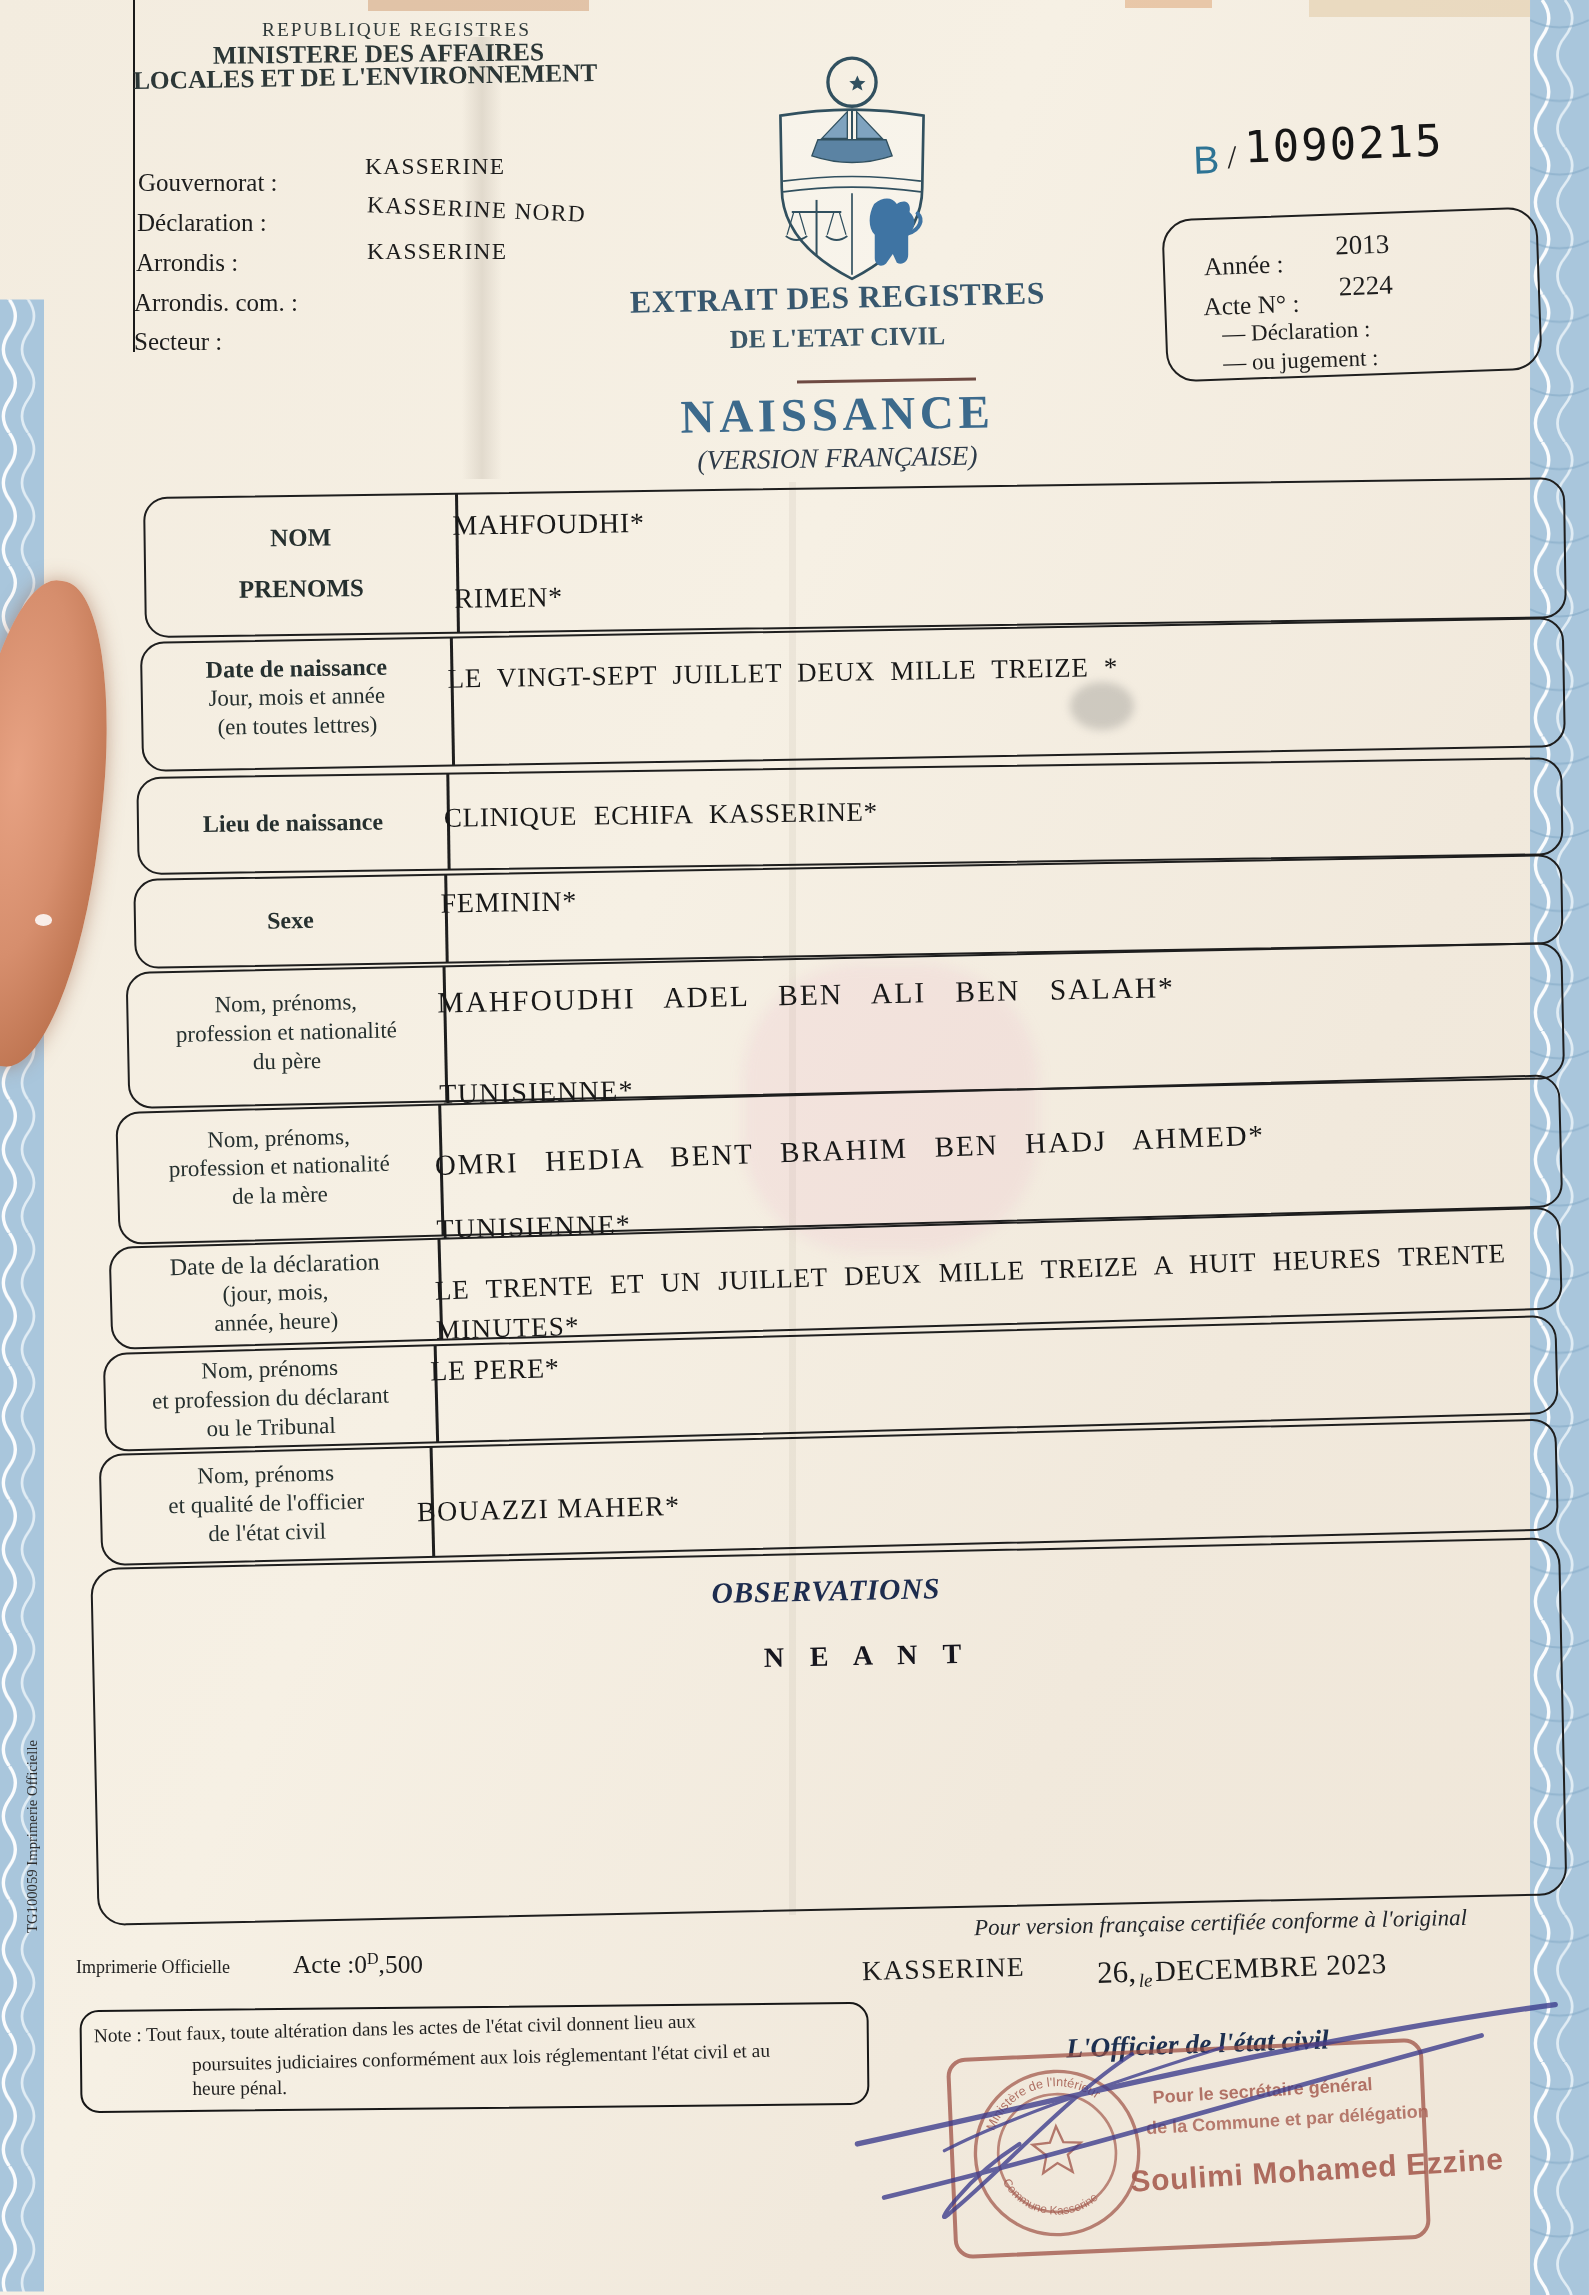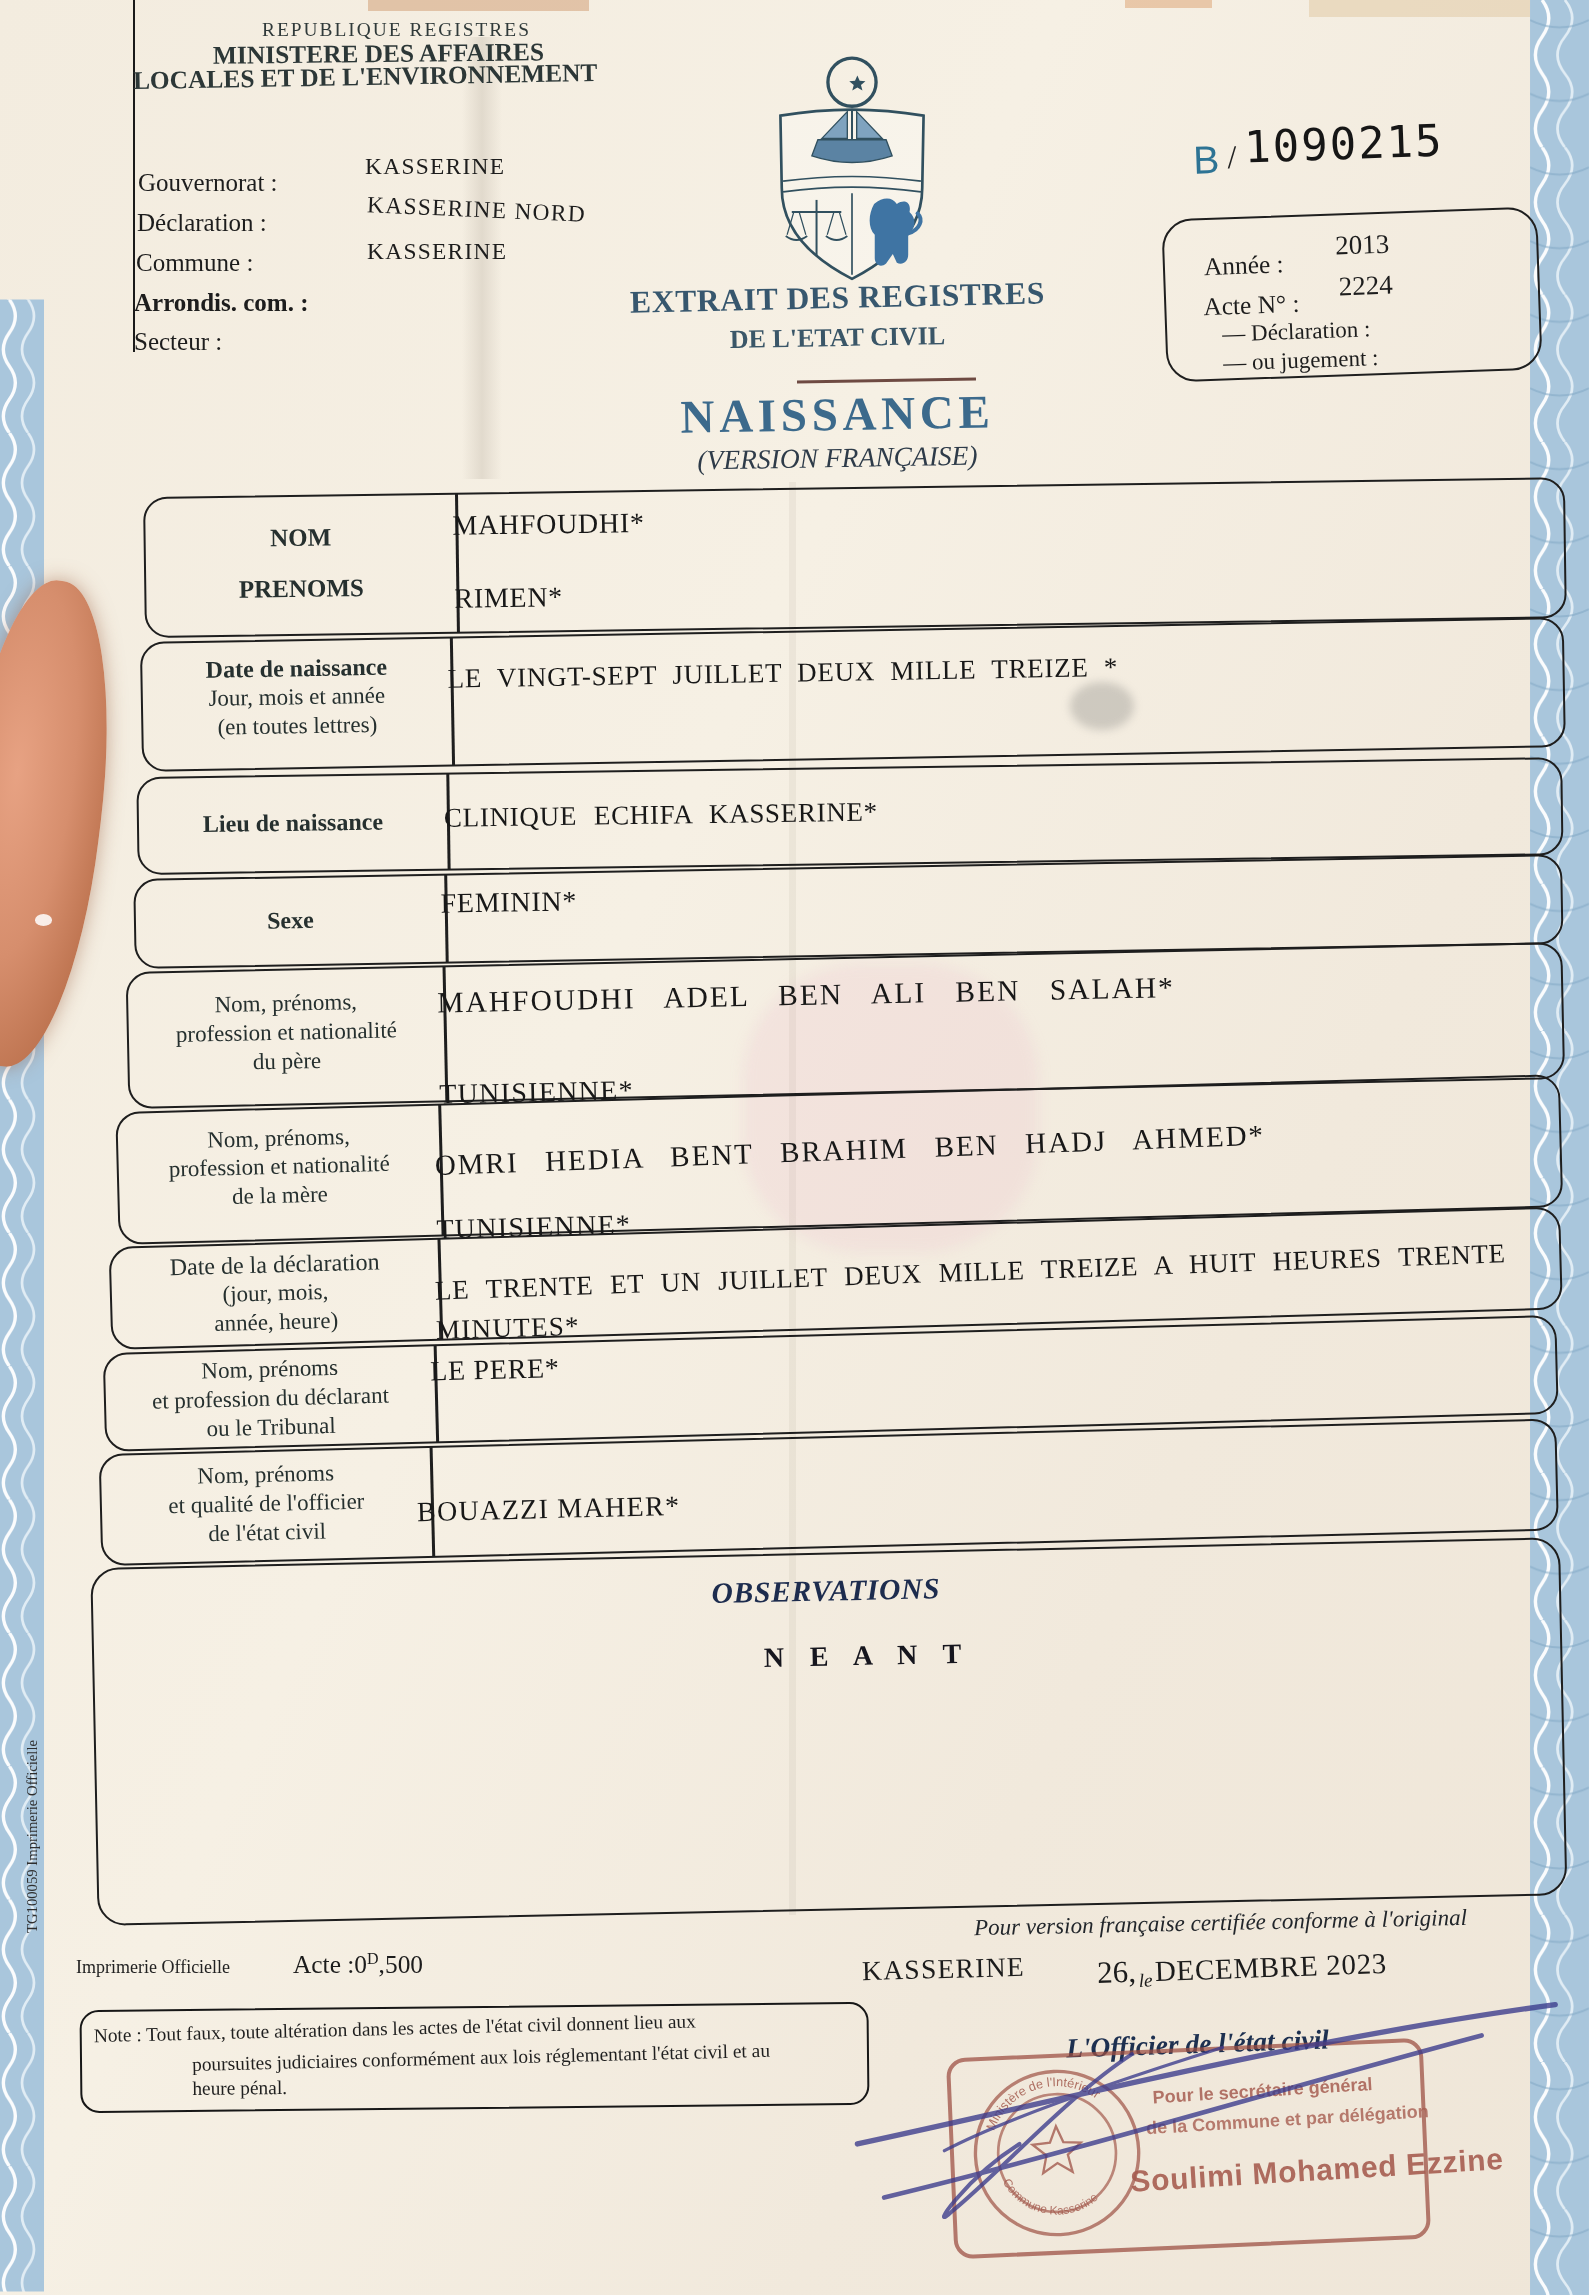--- a/index.html
+++ b/index.html
@@ -63,22 +63,22 @@
   <div class="abs fade" style="left:368px;top:0;width:221px;height:10.7px;background:rgba(210,160,120,.55);"></div>
   <div class="abs fade" style="left:1125px;top:0;width:87px;height:8px;background:rgba(220,160,110,.5);"></div>
   <div class="abs fade" style="right:59px;top:0;width:221px;height:17.4px;background:rgba(226,205,170,.6);"></div>
 
   <div class="abs nw" style="left:262px;top:19px;font-size:19.4px;letter-spacing:2px;color:#303a3a;">REPUBLIQUE REGISTRES</div>
   <div class="abs nw" style="left:213px;top:39px;font-size:25.4px;font-weight:bold;color:#2c3737;transform:rotate(-0.6deg);">MINISTERE DES AFFAIRES</div>
   <div class="abs nw" style="left:133px;top:62px;font-size:25.4px;font-weight:bold;color:#2c3737;transform:rotate(-1deg);">LOCALES ET DE L'ENVIRONNEMENT</div>
 
   <div class="abs nw" style="left:138px;top:169px;font-size:25px;">Gouvernorat :</div>
   <div class="abs nw" style="left:137px;top:209px;font-size:25px;">Déclaration :</div>
-  <div class="abs nw" style="left:136px;top:249px;font-size:25px;">Commune :</div>
-  <div class="abs nw" style="left:134px;top:289px;font-size:25px;font-weight:bold;">Arrondis. com. :</div>
+  <div class="abs nw" style="left:136px;top:249px;font-size:25px;">Arrondis :</div>
+  <div class="abs nw" style="left:134px;top:289px;font-size:25px;">Arrondis. com. :</div>
   <div class="abs nw" style="left:134px;top:328px;font-size:25px;">Secteur :</div>
 
   <div class="abs nw" style="left:365px;top:153px;font-size:23.4px;letter-spacing:1.3px;">KASSERINE</div>
   <div class="abs nw" style="left:367px;top:196px;font-size:23.4px;letter-spacing:1.3px;transform:rotate(2.5deg);">KASSERINE NORD</div>
   <div class="abs nw" style="left:367px;top:238px;font-size:23.4px;letter-spacing:1.3px;">KASSERINE</div>
 
   <svg class="abs" style="left:755px;top:54px;" width="194" height="241" viewBox="0 0 290 360">
     <circle cx="145" cy="42" r="36" fill="none" stroke="#31505f" stroke-width="5"></circle>
     <path d="M145,16 A26,26 0 1 0 145,68 A20,20 0 1 1 145,16 Z" fill="#31505f"></path>
     <path d="M153,32 l3.5,8 8.6,.6 -6.7,5.5 2.2,8.4 -7.6-4.6 -7.6,4.6 2.2-8.4 -6.7-5.5 8.6-.6 Z" fill="#31505f"></path>

